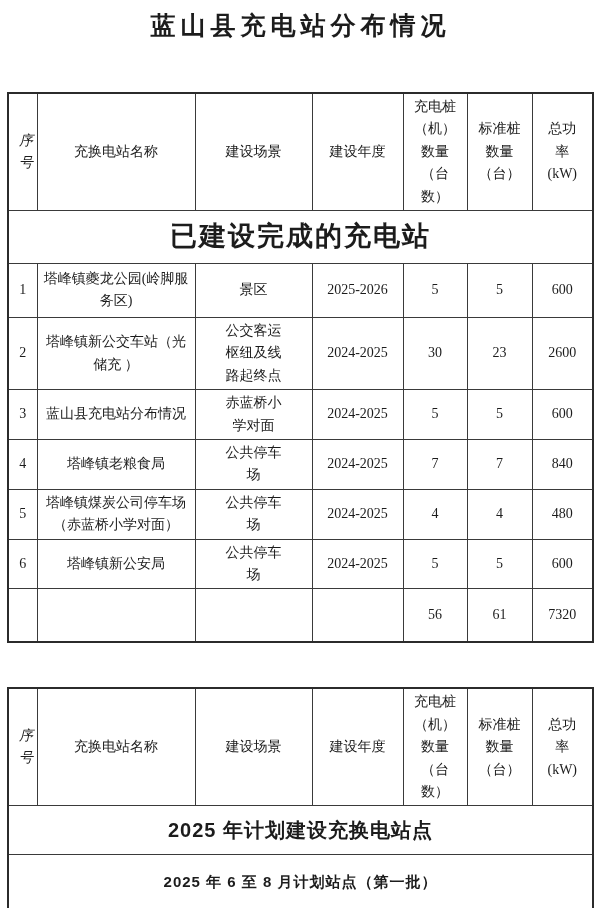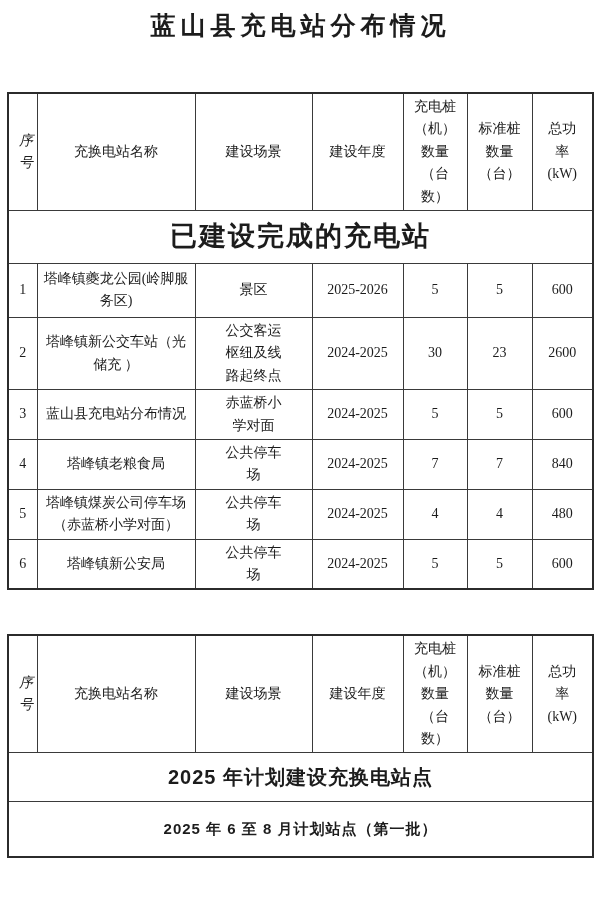--- a/index.html
+++ b/index.html
@@ -160,20 +160,29 @@
     </tr>
     <tr class="r6">
       <td class="num-cell">6</td>
       <td class="name-cell">塔峰镇新公安局</td>
       <td class="scene-cell">公共停车场</td>
       <td class="year-cell">2024-2025</td>
       <td class="num-cell">5</td>
       <td class="num-cell">5</td>
       <td class="num-cell">600</td>
     </tr>
+    <tr class="totals">
+      <td></td>
+      <td></td>
+      <td></td>
+      <td></td>
+      <td class="num-cell">56</td>
+      <td class="num-cell">61</td>
+      <td class="num-cell">7320</td>
+    </tr>
   </tbody>
 </table>
 
 <table class="station-table t2">
   <colgroup>
     <col style="width:29px">
       <col style="width:158px">
       <col style="width:117px">
       <col style="width:91px">
       <col style="width:64px">

